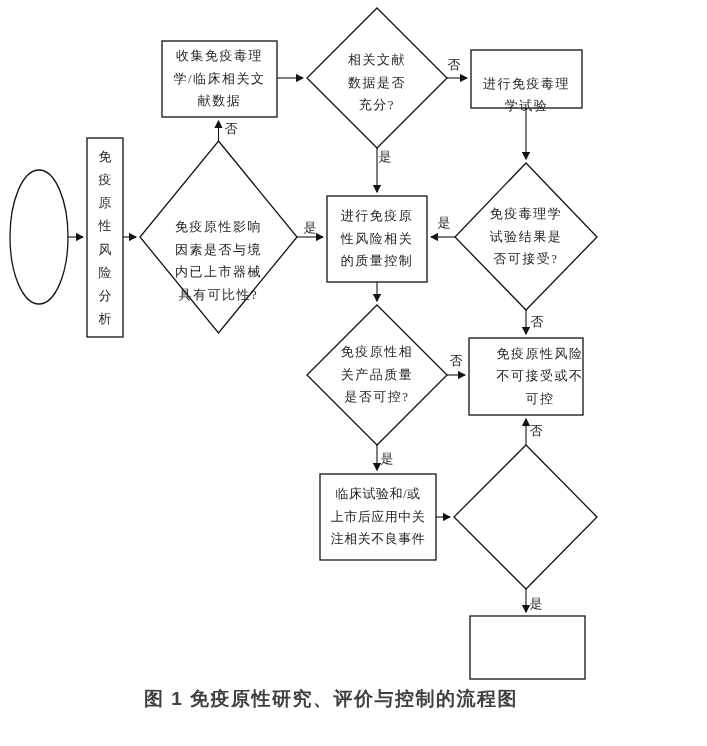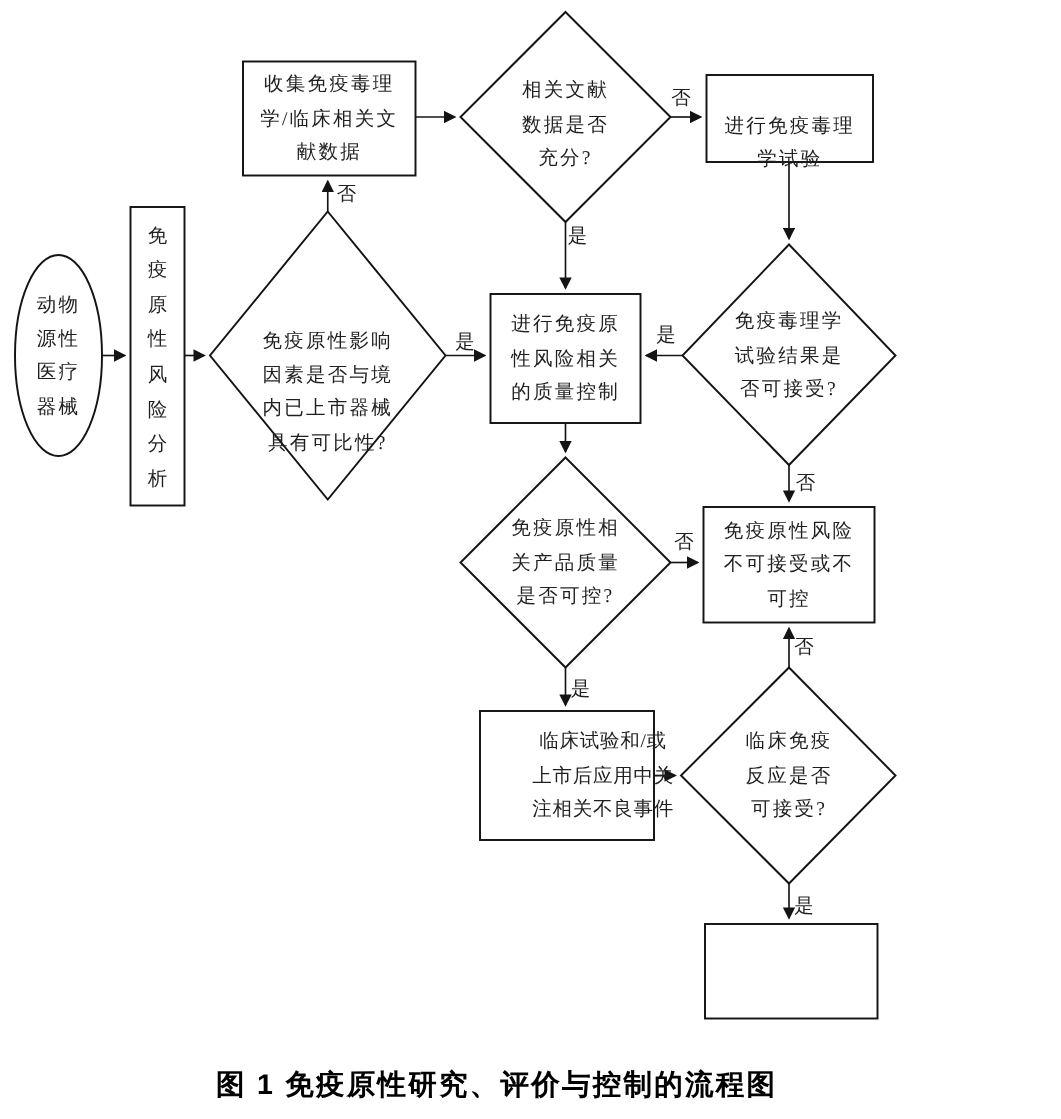--- a/index.html
+++ b/index.html
@@ -27,26 +27,26 @@
   }
   .edge-label{
     position:absolute;
     width:16px;height:16px;
     font-size:13px;line-height:16px;
     text-align:center;
     color:#1f1f1f;
   }
   .caption{
     position:absolute;
-    left:144px;top:710px;
+    left:144px;top:686px;
     font-family:"Liberation Sans", sans-serif;
     font-weight:bold;
     font-size:19px;
     letter-spacing:1.5px;
-    color:#000000;
+    color:#404040;
     white-space:nowrap;
   }
   svg.flow{position:absolute;left:0;top:0;}
   svg.flow line{stroke:#141414;stroke-width:1.1;}
   svg.flow rect, svg.flow polygon, svg.flow ellipse{
     fill:#ffffff;stroke:#141414;stroke-width:1.3;
   }
 </style>
 </head>
 <body>
@@ -85,24 +85,20 @@
     <line x1="297" y1="237" x2="323" y2="237" marker-end="url(#arrow)"></line>
     <line x1="377" y1="282" x2="377" y2="301" marker-end="url(#arrow)"></line>
     <line x1="447" y1="375" x2="465" y2="375" marker-end="url(#arrow)"></line>
     <line x1="526" y1="310" x2="526" y2="334" marker-end="url(#arrow)"></line>
     <line x1="526" y1="445" x2="526" y2="419" marker-end="url(#arrow)"></line>
     <line x1="377" y1="445" x2="377" y2="470" marker-end="url(#arrow)"></line>
     <line x1="436" y1="517" x2="450" y2="517" marker-end="url(#arrow)"></line>
     <line x1="526" y1="589" x2="526" y2="612" marker-end="url(#arrow)"></line>
   </svg>
 
-  <div class="node-label" style="left:10px;top:170px;width:58px;height:134px;">动物
-源性
-医疗
-器械</div>
   <div class="node-label vstack" style="left:87px;top:138px;width:36px;height:199px;">免
 疫
 原
 性
 风
 险
 分
 析</div>
   <div class="node-label" style="left:146px;top:192px;width:145px;height:90px;margin-top:24px;">免疫原性影响
 因素是否与境
@@ -118,29 +114,26 @@
 学试验</div>
   <div class="node-label" style="left:327px;top:196px;width:100px;height:86px;">进行免疫原
 性风险相关
 的质量控制</div>
   <div class="node-label" style="left:461px;top:203px;width:130px;height:68px;">免疫毒理学
 试验结果是
 否可接受?</div>
   <div class="node-label" style="left:312px;top:341px;width:130px;height:68px;">免疫原性相
 关产品质量
 是否可控?</div>
-  <div class="node-label" style="left:469px;top:338px;width:114px;height:77px;">免疫原性风险
+  <div class="node-label" style="left:483px;top:338px;width:114px;height:77px;">免疫原性风险
 不可接受或不
 可控</div>
-  <div class="node-label" style="left:320px;top:474px;width:116px;height:86px;letter-spacing:0.5px;margin-left:24px;">临床试验和/或
+  <div class="node-label" style="left:320px;top:474px;width:116px;height:86px;letter-spacing:0.5px;">临床试验和/或
 上市后应用中关
 注相关不良事件</div>
-  <div class="node-label" style="left:461px;top:483px;width:130px;height:68px;">临床免疫
-反应是否
-可接受?</div>
 
   <div class="edge-label" style="left:223px;top:121px;">否</div>
   <div class="edge-label" style="left:446px;top:57px;">否</div>
   <div class="edge-label" style="left:377px;top:149px;">是</div>
   <div class="edge-label" style="left:436px;top:215px;">是</div>
   <div class="edge-label" style="left:302px;top:220px;">是</div>
   <div class="edge-label" style="left:448px;top:353px;">否</div>
   <div class="edge-label" style="left:529px;top:314px;">否</div>
   <div class="edge-label" style="left:528px;top:423px;">否</div>
   <div class="edge-label" style="left:379px;top:451px;">是</div>

